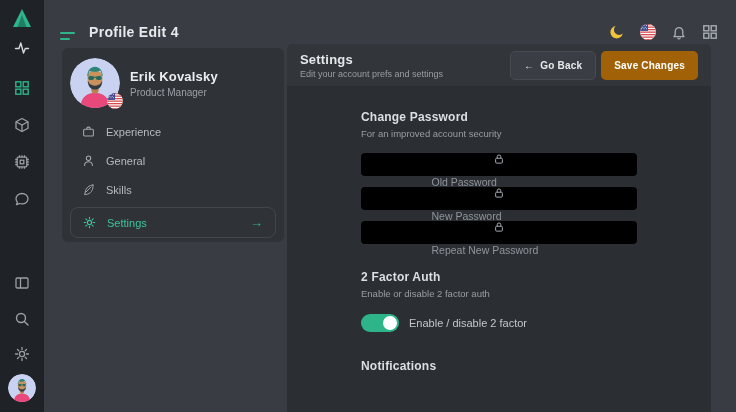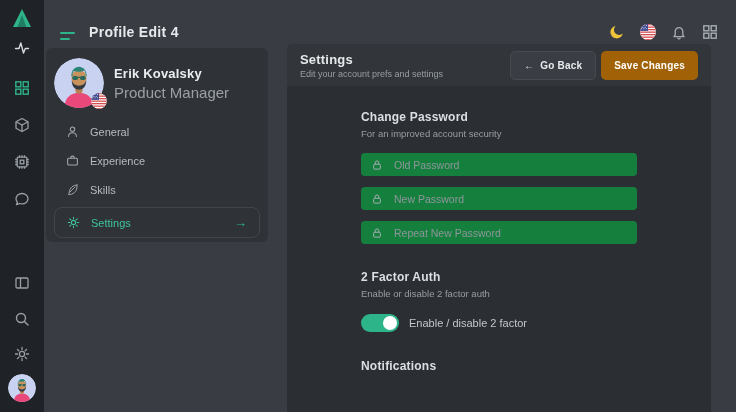--- a/index.html
+++ b/index.html
@@ -21,27 +21,27 @@
   
   .topbar { position:absolute; left:44px; top:0; width:692px; height:40px; display:flex; align-items:flex-end; padding:0 18px 0 16px; }
   .hamburger { width:15px; display:flex; flex-direction:column; gap:4px; cursor:pointer; }
   .hamburger span { height:2px; border-radius:1px; background:#2eb489; display:block; }
   .hamburger .l1 { width:15px; } .hamburger .l2 { width:10px; }
   .page-title { margin-left:14px; font-size:14px; font-weight:700; letter-spacing:.3px; color:#e6e8eb; }
   .tb-right { margin-left:auto; display:flex; align-items:center; gap:15px; }
   .tb-ic { width:16px; height:16px; color:#a7adb3; cursor:pointer; }
   .tb-ic svg { width:16px; height:16px; display:block; }
   
-  .card { position:absolute; left:46px; top:48px; width:222px; height:194px; background:#2f3338; border-radius:6px; z-index:2; }
+  .card { position:absolute; left:62px; top:48px; width:222px; height:194px; background:#2f3338; border-radius:6px; z-index:2; }
   .card-head { display:flex; align-items:center; gap:10px; padding:10px 12px 0 8px; }
   .avatar-wrap { position:relative; width:50px; height:50px; flex:0 0 auto; }
   .avatar-img { width:50px; height:50px; border-radius:50%; overflow:hidden; display:block; }
   .flag-badge { position:absolute; right:-3px; bottom:-1px; width:16px; height:16px; border-radius:50%; overflow:hidden; }
   .u-name { font-size:13px; font-weight:700; letter-spacing:.2px; color:#ecedef; }
-  .u-role { font-size:15px; color:#9aa0a6; margin-top:3px; }
+  .u-role { font-size:10px; color:#9aa0a6; margin-top:3px; }
   .menu { margin-top:9px; }
   .menu-item { display:flex; align-items:center; gap:11px; height:29px; padding:0 14px 0 20px; font-size:11px; color:#b7bbc1; cursor:pointer; }
   .mi-icon { width:13px; height:13px; color:#a2a8ae; }
   .mi-icon svg { width:13px; height:13px; display:block; }
   .menu-item.active { margin:3px 8px 0; padding:0 12px; height:31px; border:1px solid #41464d; border-radius:8px; color:#3ec39a; }
   .menu-item.active .mi-icon { color:#3ec39a; }
   .mi-arrow { margin-left:auto; color:#2eb489; font-size:13px; line-height:1; }
   
   .panel { position:absolute; left:287px; top:44px; width:424px; height:368px; background:#2b2f34; border-radius:6px 6px 0 0; }
   .panel-head { height:42px; background:#32363b; border-radius:6px 6px 0 0; display:flex; align-items:center; padding:0 13px; }
@@ -49,21 +49,21 @@
   .ph-sub { font-size:9px; color:#989ea4; margin-top:2px; }
   .ph-btns { margin-left:auto; display:flex; gap:5px; }
   .btn { border:none; border-radius:5px; font-family:inherit; font-size:10px; font-weight:700; letter-spacing:.2px; cursor:pointer; padding:8px 13px; display:flex; align-items:center; gap:6px; }
   .btn-ghost { background:#3a3e44; border:1px solid #474b51; color:#e8eaec; }
   .btn-primary { background:#a16207; color:#fff; }
   
   .panel-body { padding-top:24px; }
   .col { width:276px; margin:0 auto; }
   .sec-title { font-size:12px; font-weight:700; letter-spacing:.2px; color:#dcdfe2; }
   .sec-sub { font-size:9.5px; color:#989ea4; margin-top:4px; }
-  .field { display:flex; align-items:center; gap:11px; height:23px; background:#15803d; border-radius:4px; padding:0 10px; margin-top:11px; }
+  .field { display:flex; align-items:center; gap:11px; height:23px; background:#000000; border-radius:4px; padding:0 10px; margin-top:11px;flex-direction:column; }
   .field.first { margin-top:14px; }
   .f-icon { width:12px; height:12px; color:#a7adb3; flex:0 0 auto; }
   .f-icon svg { width:12px; height:12px; display:block; }
   .field input { flex:1; background:transparent; border:none; outline:none; color:#c7cacd; font-family:inherit; font-size:10.5px; }
   .field input::placeholder { color:#8f959b; }
   .sec-gap1 { margin-top:26px; }
   .toggle-row { display:flex; align-items:center; gap:10px; margin-top:15px; }
   .toggle { position:relative; width:38px; height:18px; border-radius:9px; background:#2eb489; cursor:pointer; flex:0 0 auto; }
   .toggle .knob { position:absolute; top:2px; right:2px; width:14px; height:14px; border-radius:50%; background:#fff; }
   .toggle-label { font-size:11px; color:#c3c6ca; }
@@ -293,32 +293,32 @@
     </div>
     <div>
       <div class="u-name">Erik Kovalsky</div>
       <div class="u-role">Product Manager</div>
     </div>
   </div>
   <div class="menu">
     <div class="menu-item">
       <span class="mi-icon">
           <svg viewBox="0 0 16 16">
+            <use href="#i-briefcase"></use>
+          </svg>
+        </span>
+      <span>Experience</span>
+    </div>
+    <div class="menu-item">
+      <span class="mi-icon">
+          <svg viewBox="0 0 16 16">
             <use href="#i-user"></use>
           </svg>
         </span>
       <span>General</span>
-    </div>
-    <div class="menu-item">
-      <span class="mi-icon">
-          <svg viewBox="0 0 16 16">
-            <use href="#i-briefcase"></use>
-          </svg>
-        </span>
-      <span>Experience</span>
     </div>
     <div class="menu-item">
       <span class="mi-icon">
           <svg viewBox="0 0 16 16">
             <use href="#i-feather"></use>
           </svg>
         </span>
       <span>Skills</span>
     </div>
     <div class="menu-item active">

